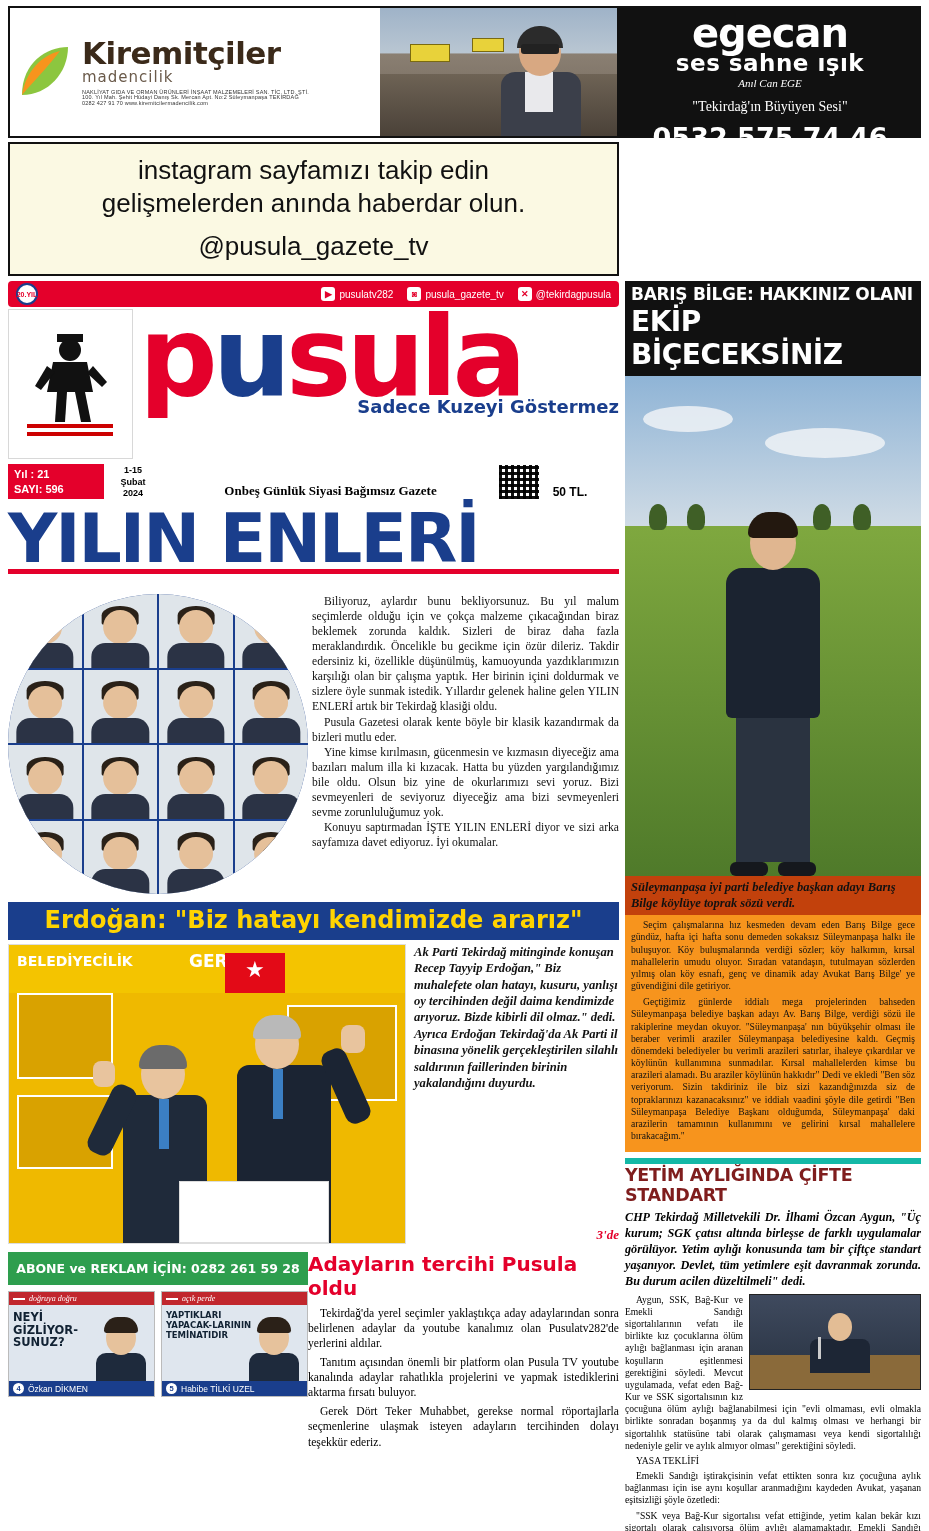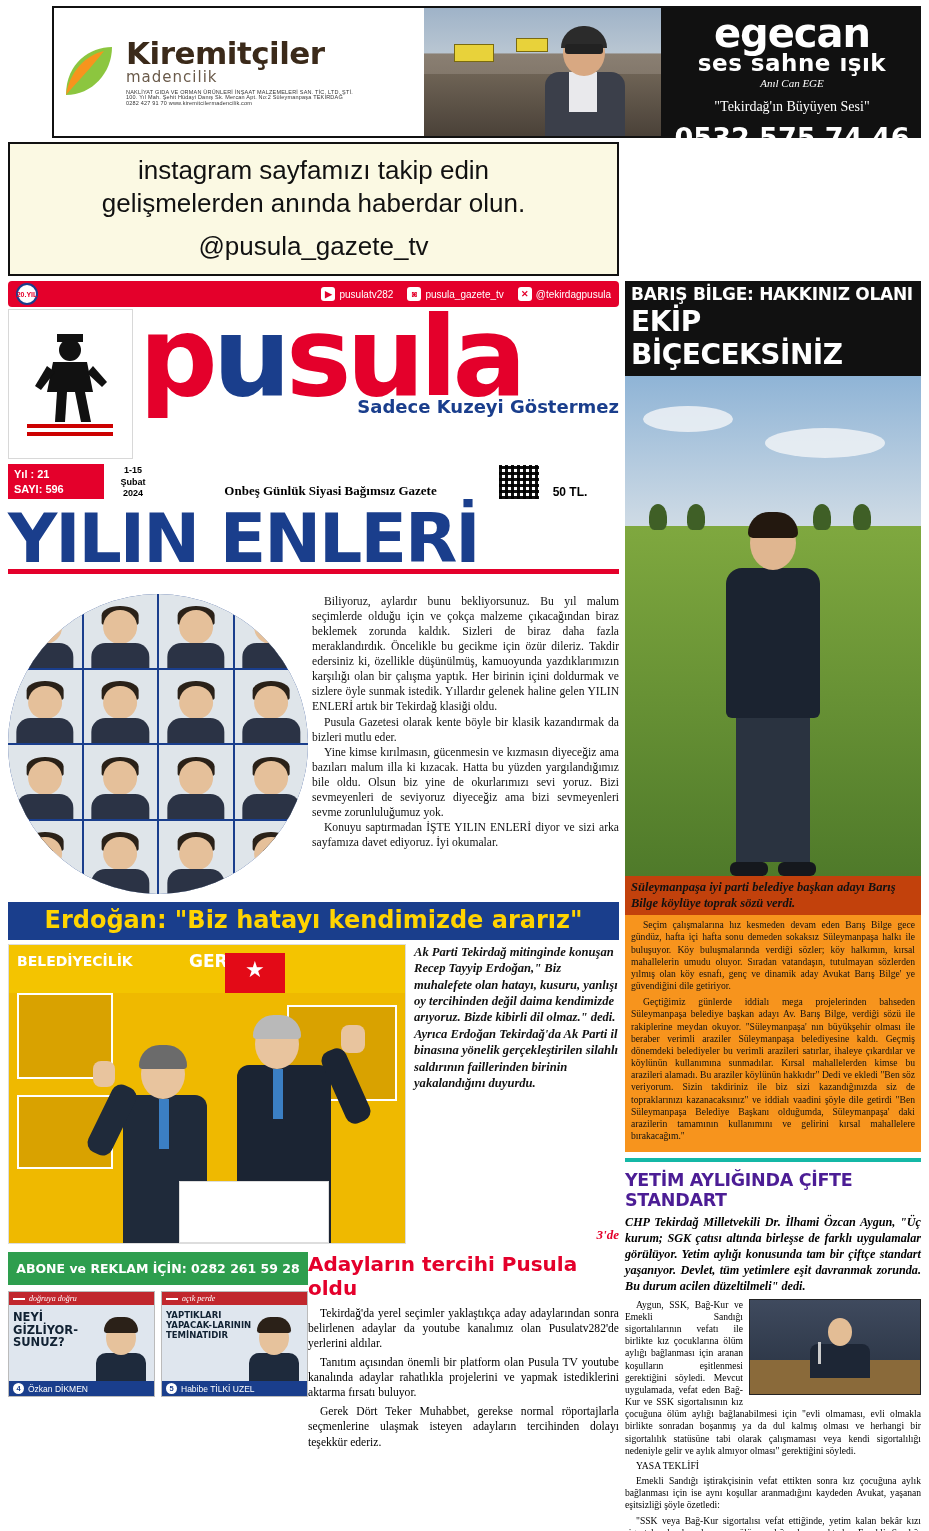--- a/index.html
+++ b/index.html
@@ -7,21 +7,21 @@
   body {
     width: 929px; height: 1531px;
     background: #ffffff;
     font-family: "Liberation Serif", serif;
     position: relative;
     overflow: hidden;
   }
   .page { position:relative; width:929px; height:1531px; padding:6px 8px; }
 
   
-  .top-strip { display:flex; height:132px;margin-left:44px; }
+  .top-strip { display:flex; height:132px; }
   .ad-kiremit { flex:0 0 611px; border:2px solid #111; background:#fff; display:flex; position:relative; overflow:hidden; }
   .kire-left { width:370px; display:flex; align-items:center; padding:4px 6px; gap:8px; }
   .leaf { width:58px; height:58px; position:relative; flex:0 0 58px; }
   .leaf svg { position:absolute; inset:0; }
   .kire-txt { line-height:1; }
   .kire-txt .t1 { font-family:"DejaVu Sans", sans-serif; font-weight:bold; font-size:31px; color:#3b2a1a; letter-spacing:-0.5px; }
   .kire-txt .t2 { font-family:"DejaVu Sans", sans-serif; font-size:15px; color:#6a5a4a; letter-spacing:1px; margin-top:1px; }
   .kire-txt .t3 { font-size:5.5px; color:#333; margin-top:5px; letter-spacing:0.2px; font-family:"Liberation Sans", sans-serif;}
   .kire-txt .t4 { font-size:5.5px; color:#333; letter-spacing:0.2px; font-family:"Liberation Sans", sans-serif;}
   .kire-txt .t5 { font-size:5.5px; color:#333; letter-spacing:0.2px; font-family:"Liberation Sans", sans-serif;}
@@ -137,21 +137,21 @@
   .erd-man1 .tie,.erd-man2 .tie { position:absolute; left:54px; top:56px; width:10px; height:50px; background:#3b7fc4;}
   .erd-man1 .arm { position:absolute; left:-6px; top:40px; width:26px; height:74px; background:#1f2a3a; transform:rotate(26deg); border-radius:10px;}
   .erd-man2 .arm { position:absolute; right:-10px; top:34px; width:26px; height:78px; background:#1b2433; transform:rotate(-24deg); border-radius:10px;}
   .erd-man1 .hand { position:absolute; left:-12px; top:18px; width:22px;height:26px;background:#e8c49e;border-radius:8px;}
   .erd-man2 .hand { position:absolute; right:-16px; top:12px; width:24px;height:28px;background:#e8c49e;border-radius:8px;}
   .erd-podium { position:absolute; left:170px; bottom:0; width:150px; height:62px; background:#fff; border:1px solid #ddd;}
   .erd-cap { flex:1; font-style:italic; font-weight:bold; font-size:12.6px; line-height:1.3; color:#111; font-family:"Liberation Serif", serif; position:relative;}
   .erd-cap .pg { position:absolute; right:0; bottom:0; color:#e4002b; font-size:13px; }
 
   
-  .yet-head { font-family:"DejaVu Sans", sans-serif; font-weight:bold; font-size:17.5px; color:#4c1d95; border-top:4px solid #14b8a6; padding-top:8px; margin-top:6px; letter-spacing:-0.3px;}
+  .yet-head { font-family:"DejaVu Sans", sans-serif; font-weight:bold; font-size:17.5px; color:#7f1d1d; border-top:6px solid #14b8a6; padding-top:1px; margin-top:6px; letter-spacing:-0.3px;}
   .yet-lead { font-style:italic; font-weight:bold; font-size:12.2px; line-height:1.3; margin-top:5px; text-align:justify; font-family:"Liberation Serif", serif;}
   .yet-body { font-size:9.6px; line-height:1.27; text-align:justify; margin-top:6px; font-family:"Liberation Serif", serif;}
   .yet-body p { margin:0 0 3px; text-indent:11px; }
   .yet-flow { margin-top:4px; }
   .yet-photo { float:right; width:172px; height:96px; margin:0 0 4px 6px; background:linear-gradient(#3f4a5e,#26303f); position:relative; overflow:hidden; border:1px solid #222;}
   .yet-photo .desk { position:absolute; left:0; right:0; bottom:0; height:34px; background:#8a6a3a;}
   .yet-photo .p-head { position:absolute; left:78px; top:18px; width:24px;height:28px;border-radius:50%;background:#e3bd95;}
   .yet-photo .p-body { position:absolute; left:60px; top:44px; width:60px;height:34px;background:#1d2635; border-radius:8px 8px 0 0;}
   .yet-photo .mic { position:absolute; left:68px; top:42px; width:3px;height:22px;background:#ccc;}
 

